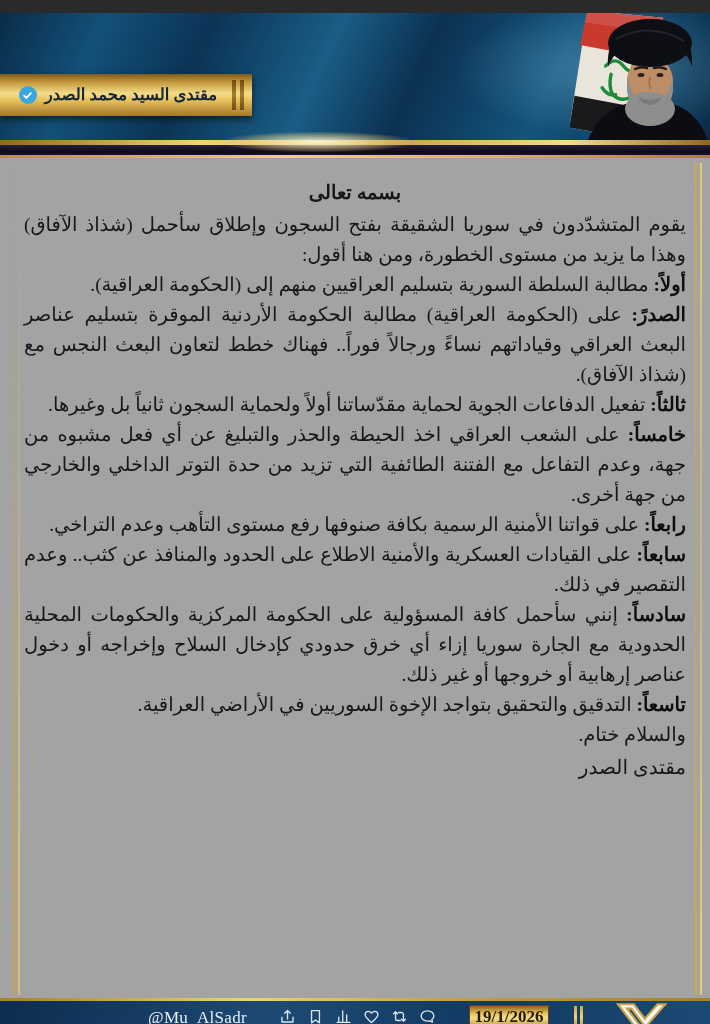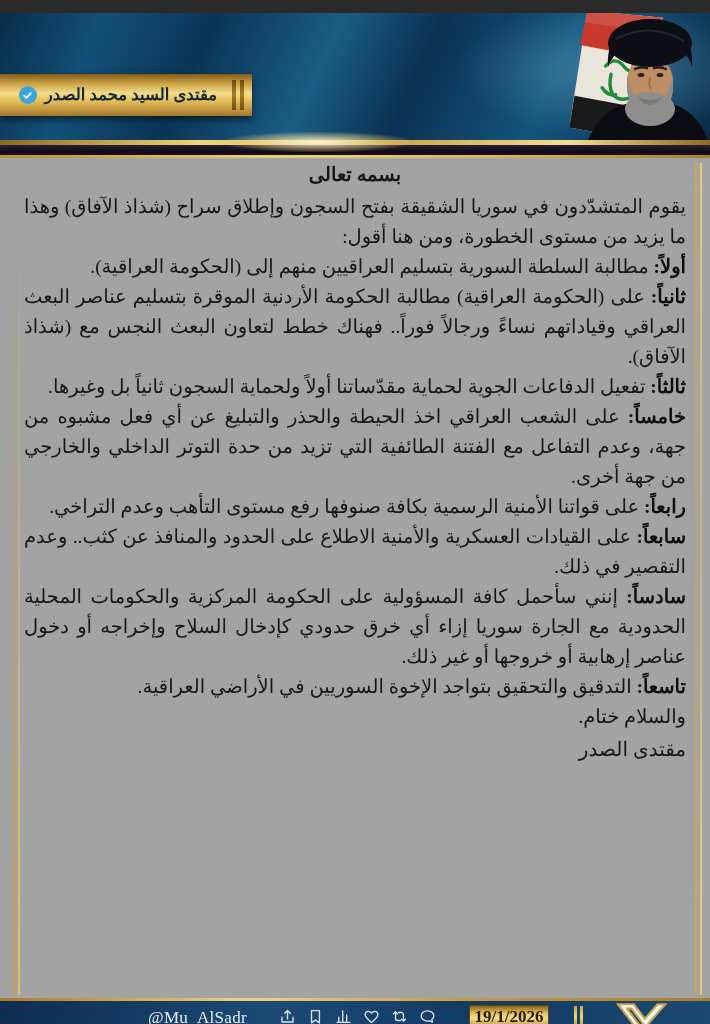--- a/index.html
+++ b/index.html
@@ -35,21 +35,21 @@
     background:linear-gradient(90deg,#8f681f,#f0d478 28%,#caa24a 55%,#f3dd8e 80%,#8f681f);}
   .div-dark{position:absolute;top:132px;left:0;right:0;height:10px;
     background:linear-gradient(180deg,#2a1e38,#0d0916 70%,#1c1426);}
   .div-goldbot{position:absolute;top:142px;left:0;right:0;height:3px;
     background:linear-gradient(90deg,#b98f35,#ecd27c 40%,#d9b458 70%,#a87f2c);}
   .div-glow{position:absolute;top:119px;left:225px;width:185px;height:20px;
     background:radial-gradient(ellipse at center,rgba(255,247,210,.95),rgba(240,210,120,.35) 55%,transparent 75%);}
 
   
   .statement{position:absolute;top:145px;left:0;right:0;bottom:39px;
-    padding:2px 24px 4px 24px;direction:rtl;color:#181818;
+    padding:20px 24px 4px 24px;direction:rtl;color:#181818;
     font-size:19.5px;line-height:30px;text-align:justify;overflow:hidden;}
   .bismillah{text-align:center;font-weight:bold;margin-bottom:2px;}
   .para b{font-weight:bold;color:#0e0e0e;}
   .signature{text-align:right;direction:rtl;padding-left:112px;font-size:20px;margin-top:2px;}
 
   .edge{position:absolute;width:8px;top:150px;bottom:42px;pointer-events:none;}
   .edge.left{left:13px;
     background:linear-gradient(90deg,#c9a24a 0 2px,transparent 2px 5px,#e2c06a 5px 7px,transparent 7px);
     -webkit-mask-image:linear-gradient(to bottom,transparent 0%,rgba(0,0,0,.25) 35%,rgba(0,0,0,.95) 85%,#000 100%);
     mask-image:linear-gradient(to bottom,transparent 0%,rgba(0,0,0,.25) 35%,rgba(0,0,0,.95) 85%,#000 100%);}
@@ -136,23 +136,23 @@
   </div>
 
   <div class="div-goldtop"></div>
   <div class="div-dark"></div>
   <div class="div-goldbot"></div>
   <div class="div-glow"></div>
 
   <div class="statement">
     <div class="bismillah">بسمه تعالى</div>
     <div>
-        <div class="para">يقوم المتشدّدون في سوريا الشقيقة بفتح السجون وإطلاق سراح (شذاذ الآفاق) وهذا ما يزيد من مستوى الخطورة، ومن هنا أقول:</div>
+        <div class="para">يقوم المتشدّدون في سوريا الشقيقة بفتح السجون وإطلاق سأحمل (شذاذ الآفاق) وهذا ما يزيد من مستوى الخطورة، ومن هنا أقول:</div>
         <div class="para"><b>أولاً: </b>مطالبة السلطة السورية بتسليم العراقيين منهم إلى (الحكومة العراقية).</div>
-        <div class="para"><b>ثانياً: </b>على (الحكومة العراقية) مطالبة الحكومة الأردنية الموقرة بتسليم عناصر البعث العراقي وقياداتهم نساءً ورجالاً فوراً.. فهناك خطط لتعاون البعث النجس مع (شذاذ الآفاق).</div>
+        <div class="para"><b>الصدرً: </b>على (الحكومة العراقية) مطالبة الحكومة الأردنية الموقرة بتسليم عناصر البعث العراقي وقياداتهم نساءً ورجالاً فوراً.. فهناك خطط لتعاون البعث النجس مع (شذاذ الآفاق).</div>
         <div class="para"><b>ثالثاً: </b>تفعيل الدفاعات الجوية لحماية مقدّساتنا أولاً ولحماية السجون ثانياً بل وغيرها.</div>
         <div class="para"><b>خامساً: </b>على الشعب العراقي اخذ الحيطة والحذر والتبليغ عن أي فعل مشبوه من جهة، وعدم التفاعل مع الفتنة الطائفية التي تزيد من حدة التوتر الداخلي والخارجي من جهة أخرى.</div>
         <div class="para"><b>رابعاً: </b>على قواتنا الأمنية الرسمية بكافة صنوفها رفع مستوى التأهب وعدم التراخي.</div>
         <div class="para"><b>سابعاً: </b>على القيادات العسكرية والأمنية الاطلاع على الحدود والمنافذ عن كثب.. وعدم التقصير في ذلك.</div>
         <div class="para"><b>سادساً: </b>إنني سأحمل كافة المسؤولية على الحكومة المركزية والحكومات المحلية الحدودية مع الجارة سوريا إزاء أي خرق حدودي كإدخال السلاح وإخراجه أو دخول عناصر إرهابية أو خروجها أو غير ذلك.</div>
         <div class="para"><b>تاسعاً: </b>التدقيق والتحقيق بتواجد الإخوة السوريين في الأراضي العراقية.</div>
         <div class="para">والسلام ختام.</div>
       </div>
     <div class="signature">مقتدى الصدر</div>
   </div>

